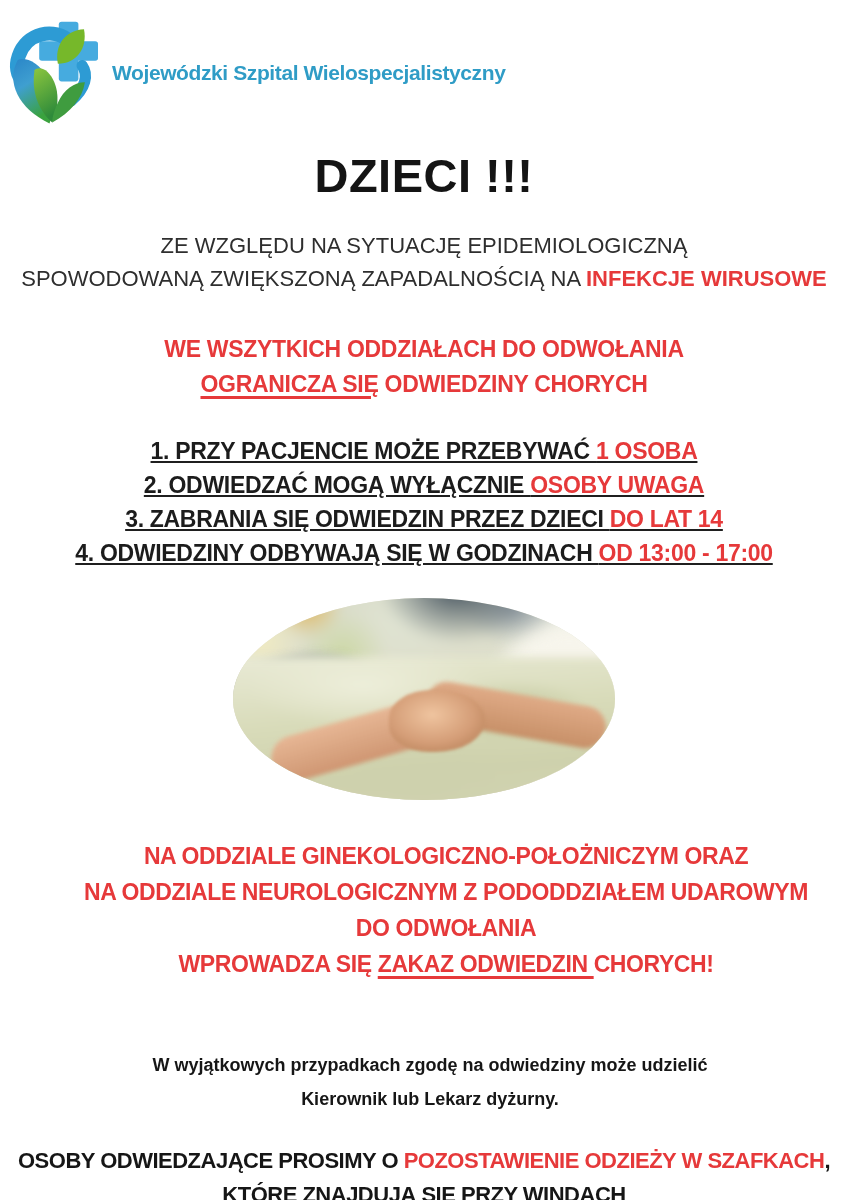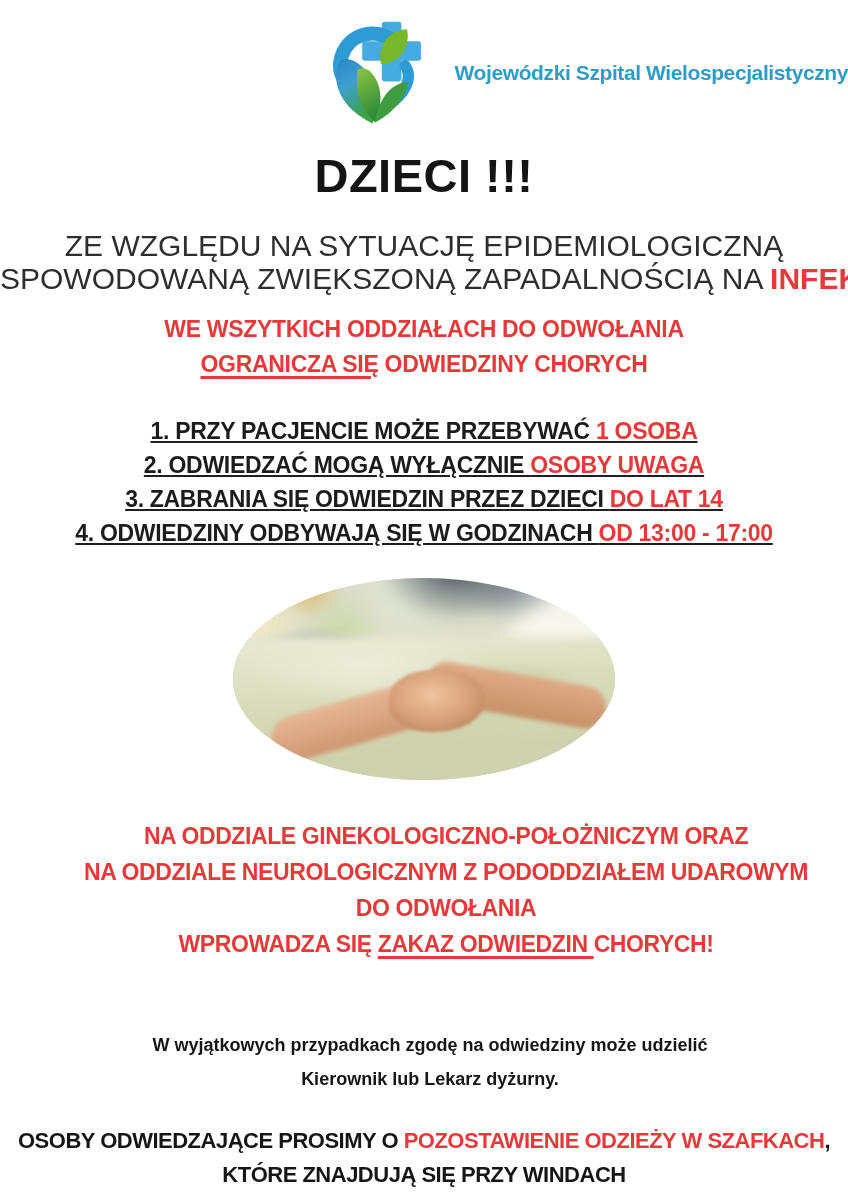--- a/index.html
+++ b/index.html
@@ -8,44 +8,44 @@
     width:848px;height:1200px;
     margin:0 auto;
     background:#ffffff;
     font-family:"Liberation Sans", sans-serif;
     color:#1f1f1f;
     overflow:hidden;
     text-align:center;
   }
   
   .header{
-    display:flex;align-items:center;justify-content:flex-end;
-    gap:20px;padding-top:14px;height:118px;
+    display:flex;align-items:center;justify-content:flex-start;
+    padding-top:14px;height:118px;
   }
   .logo{width:112px;height:112px;flex:0 0 auto;}
   .org{ text-align:left; line-height:1.45; letter-spacing:-0.4px;}
   .org-line1{font-size:21px;font-weight:700;color:#2f9cc6;}
   .org-line2{font-size:21px;font-weight:700;color:#48984c;}
   
   .title{
     margin-top:16px;
     font-size:47px;font-weight:800;color:#141414;
     letter-spacing:0.5px;
   }
   
   .line{white-space:nowrap;}
-  .intro{margin-top:26px;font-size:30px;line-height:33px;color:#2e2e2e;font-weight:400;}
+  .intro{margin-top:26px;font-size:22px;line-height:33px;color:#2e2e2e;font-weight:400;}
   .red{color:#e6393a;}
   .bold{font-weight:700;}
   .u{
     text-decoration:underline;
     text-decoration-thickness:2.5px;
     text-underline-offset:4px;
   }
-  .restrict{margin-top:17px;font-size:23px;line-height:35px;font-weight:700;color:#e6393a;letter-spacing:-0.3px;}
+  .restrict{margin-top:37px;font-size:23px;line-height:35px;font-weight:700;color:#e6393a;letter-spacing:-0.3px;}
   .rules{margin-top:32px;font-size:23px;line-height:34px;font-weight:700;letter-spacing:-0.3px;text-decoration:underline;}
   .rules .black{color:#1c1c1c;}
   
   .photo{
     position:relative;width:382px;height:202px;margin:28px auto 0;
     border-radius:50%;overflow:hidden;background:#e7e6d6;
   }
   .photo > div{position:absolute;}
   .ph-bg{
     inset:-12px;

